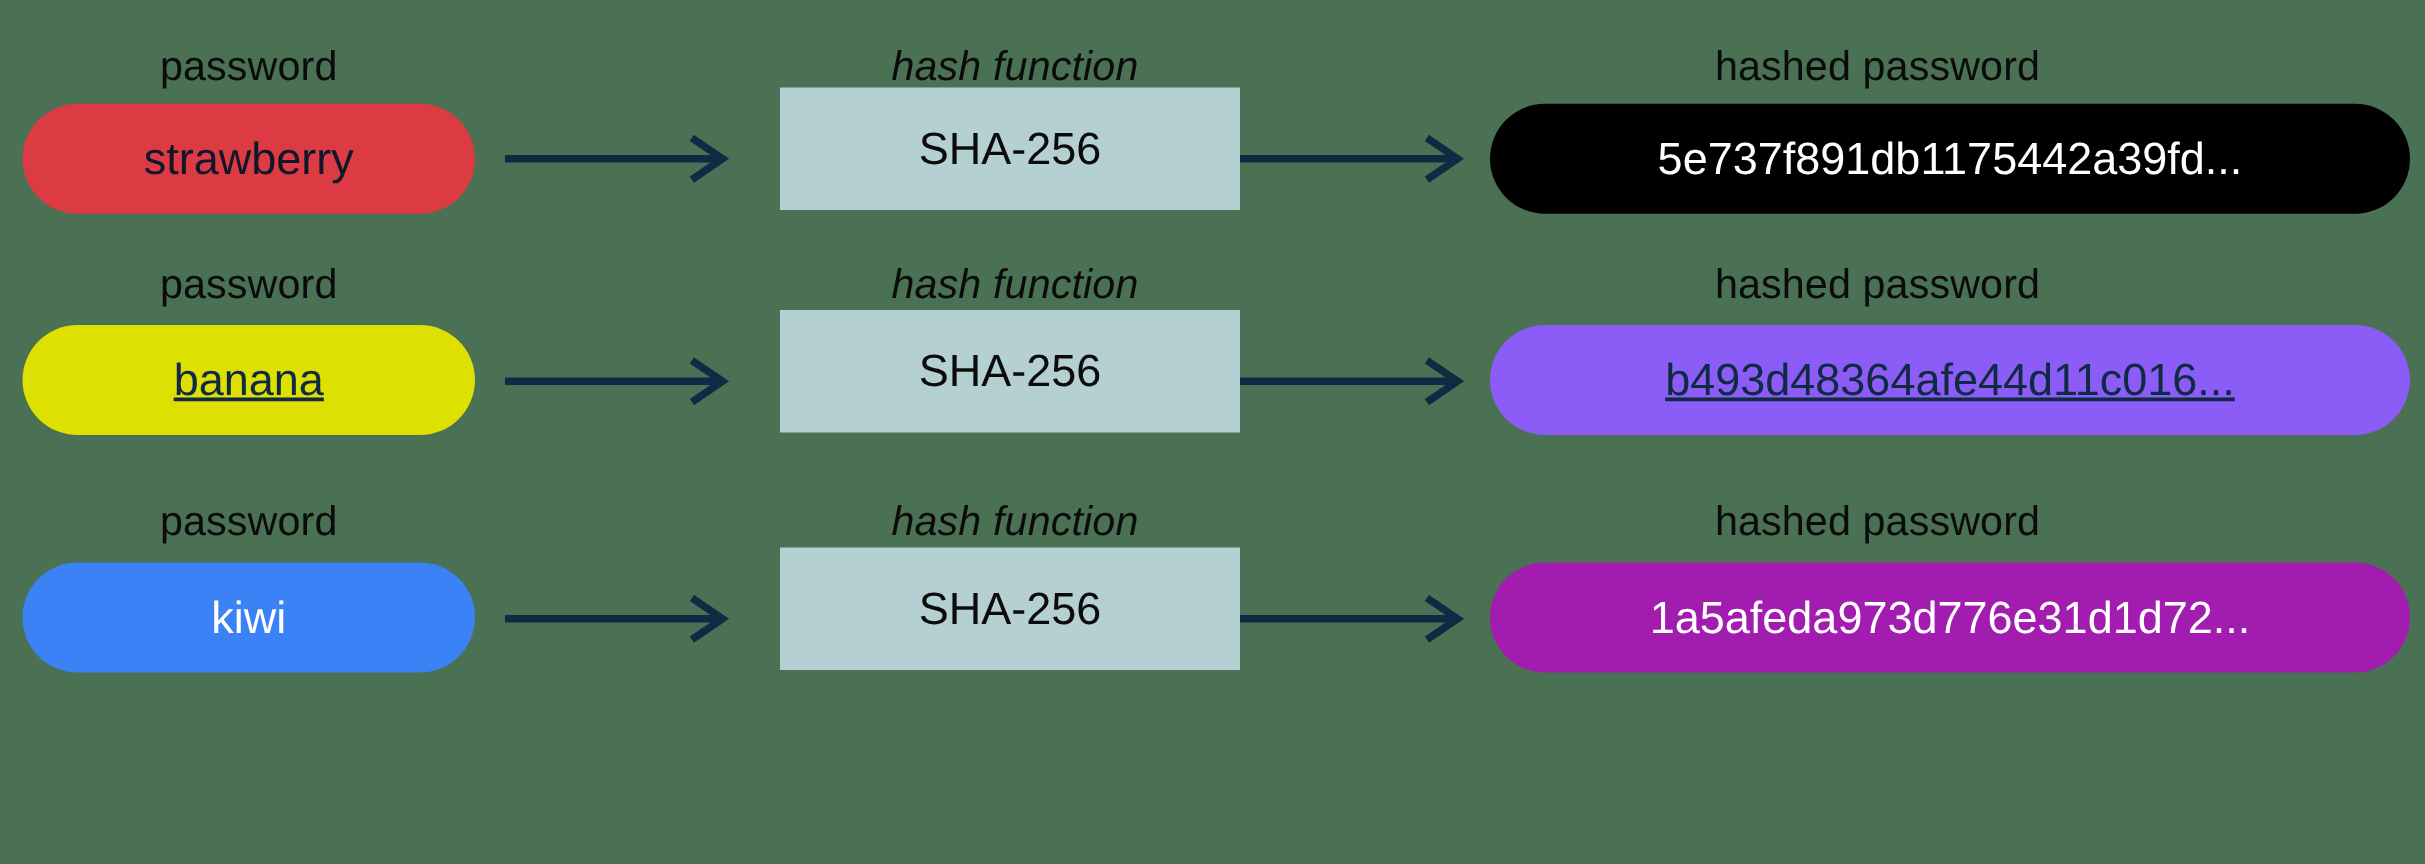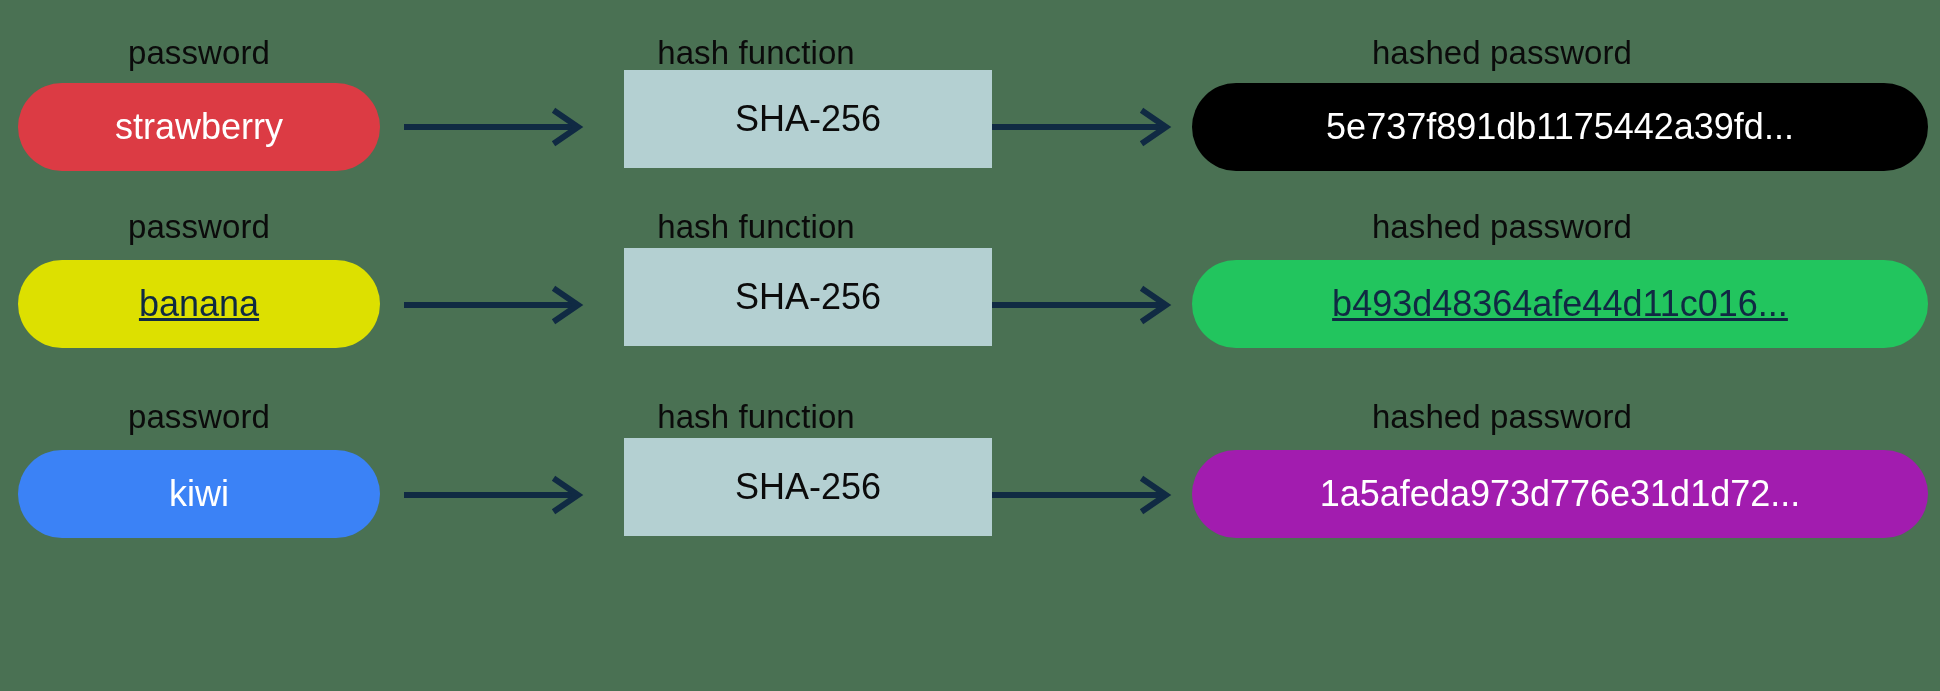--- a/index.html
+++ b/index.html
@@ -34,21 +34,21 @@
     position: absolute;
     font-size: 33px;
     font-weight: 400;
     color: #0b0b0b;
     text-align: center;
     letter-spacing: 0.1px;
     white-space: nowrap;
     line-height: 1;
   }
   .cap-pw     { left: 18px;   width: 362px; top: 36px; }
-  .cap-fn     { left: 572px;  width: 368px; top: 36px; }
+  .cap-fn     { left: 628px;  width: 368px; top: 36px; font-style: italic; }
   .cap-hash   { left: 1134px; width: 736px; top: 36px; }
 
   
   .pill {
     position: absolute;
     border-radius: 999px;
     display: flex;
     align-items: center;
     justify-content: center;
     font-size: 36px;
@@ -110,21 +110,21 @@
   .row-2 .arrow  { top: 108px; }
   .row-3 .arrow  { top: 118px; }
 </style>
 </head>
 <body style="background: rgb(74, 113, 83);">
 
 <div class="diagram">
 
   <div class="row row-1">
     <div class="caption cap-pw" style="color: rgb(11, 11, 11);">password</div>
-    <div class="pill pw-pill" style="background: rgb(220, 59, 68); color: #ffffff;">
+    <div class="pill pw-pill" style="background: rgb(220, 59, 68); color: #0f172a;">
       <span>strawberry</span>
     </div>
 
     <div class="arrow arrow-1">
       <svg viewBox="0 0 182 34" preserveAspectRatio="none" aria-hidden="true">
         <line x1="0" y1="17" x2="170" y2="17" stroke="#102a43" stroke-width="6"></line>
         <polyline points="152,2 174,17 152,32" fill="none" stroke="#102a43" stroke-width="6" stroke-linecap="square" stroke-linejoin="miter"></polyline>
       </svg>
     </div>
 
@@ -165,21 +165,21 @@
     </div>
 
     <div class="arrow arrow-2">
       <svg viewBox="0 0 182 34" preserveAspectRatio="none" aria-hidden="true">
         <line x1="0" y1="17" x2="170" y2="17" stroke="#102a43" stroke-width="6"></line>
         <polyline points="152,2 174,17 152,32" fill="none" stroke="#102a43" stroke-width="6" stroke-linecap="square" stroke-linejoin="miter"></polyline>
       </svg>
     </div>
 
     <div class="caption cap-hash" style="color: rgb(11, 11, 11);">hashed password</div>
-    <div class="pill hash-pill" style="background: #22c55e; color: rgb(16, 42, 67);">
+    <div class="pill hash-pill" style="background: #8b5cf6; color: rgb(16, 42, 67);">
       <span>b493d48364afe44d11c016...</span>
     </div>
   </div>
 
   <div class="row row-3">
     <div class="caption cap-pw" style="color: rgb(11, 11, 11);">password</div>
     <div class="pill pw-pill" style="background: #3b82f6; color: rgb(255, 255, 255);">
       <span>kiwi</span>
     </div>
 

